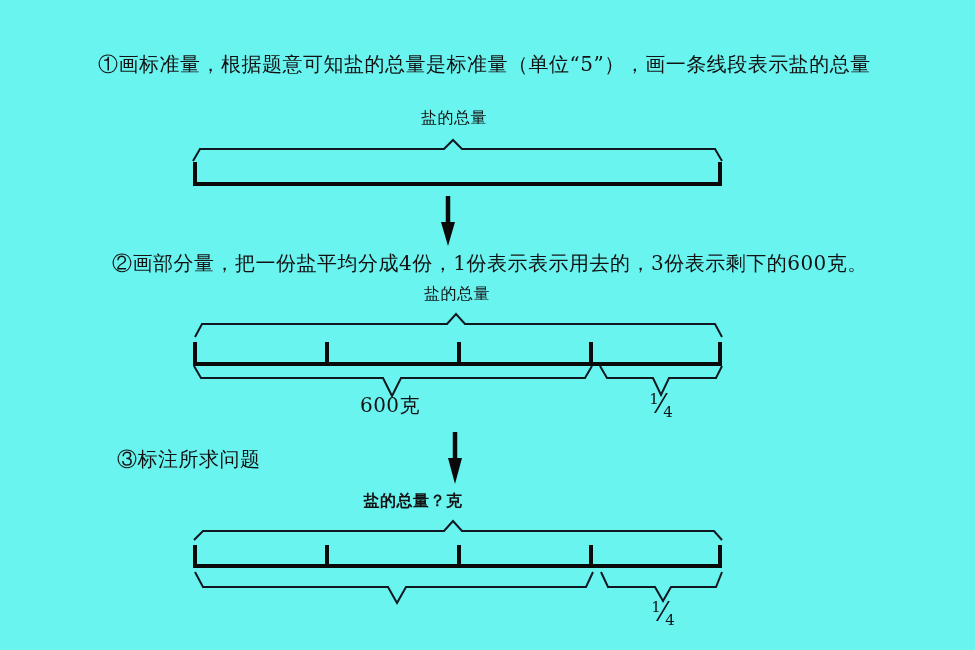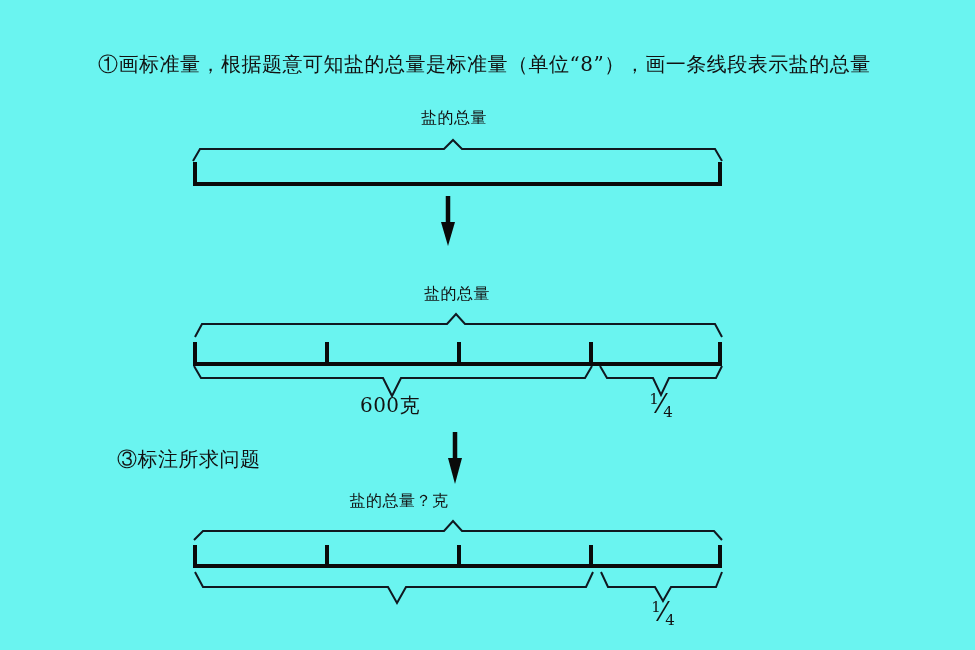--- a/index.html
+++ b/index.html
@@ -42,26 +42,27 @@
   }
   .frac .num{font-size:15px;vertical-align:9px;}
   .frac .fslash{font-size:26px;line-height:26px;}
   .frac .den{font-size:15px;vertical-align:-4px;}
 </style>
 </head>
 <body>
 
 <div class="stage">
 
-  <div class="txt" style="left:98px;top:53px;">①画标准量，根据题意可知盐的总量是标准量（单位“8”），画一条线段表示盐的总量</div>
+  <div class="txt" style="left:98px;top:53px;">①画标准量，根据题意可知盐的总量是标准量（单位“5”），画一条线段表示盐的总量</div>
+  <div class="txt" style="left:112px;top:252px;">②画部分量，把一份盐平均分成4份，1份表示表示用去的，3份表示剩下的600克。</div>
   <div class="txt" style="left:117px;top:448px;">③标注所求问题</div>
 
   <div class="txt diagram-title centered" style="left:454px;top:107px;">盐的总量</div>
   <div class="txt diagram-title centered" style="left:457px;top:283px;">盐的总量</div>
-  <div class="txt diagram-title centered" style="left:399px;top:490px;">盐的总量？克</div>
+  <div class="txt diagram-title centered" style="left:413px;top:490px;font-weight:bold;">盐的总量？克</div>
 
   <div class="txt centered" style="left:390px;top:394px;">600克</div>
   <div class="frac" style="left:661px;top:390px;">
     <span class="num">1</span><span class="fslash">⁄</span><span class="den">4</span>
   </div>
 
   <div class="frac" style="left:663px;top:598px;">
     <span class="num">1</span><span class="fslash">⁄</span><span class="den">4</span>
   </div>
 

